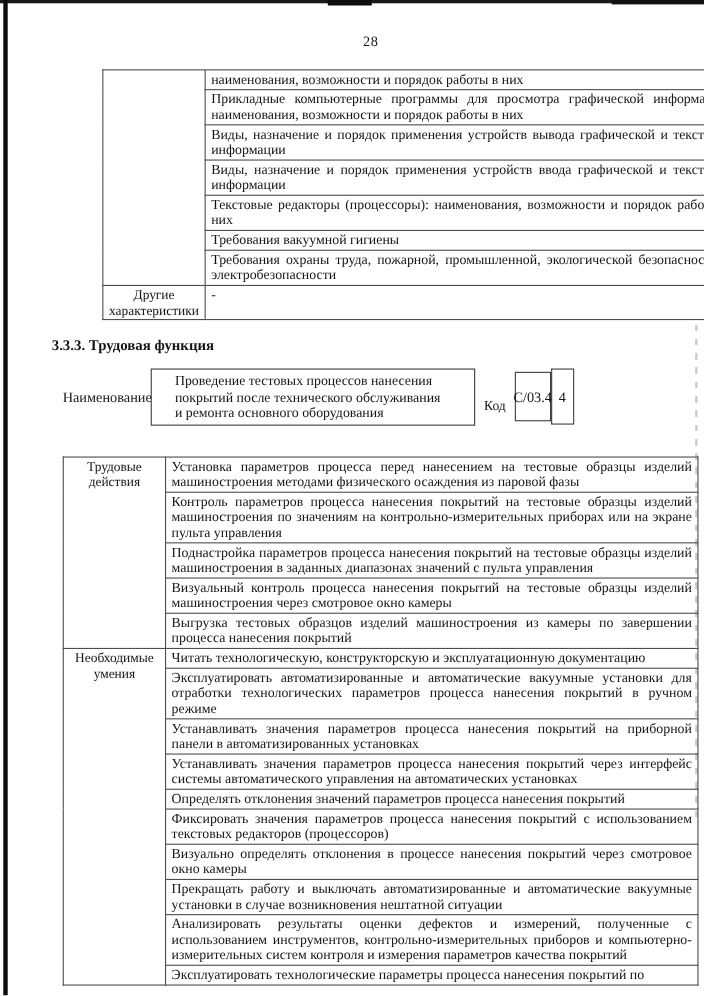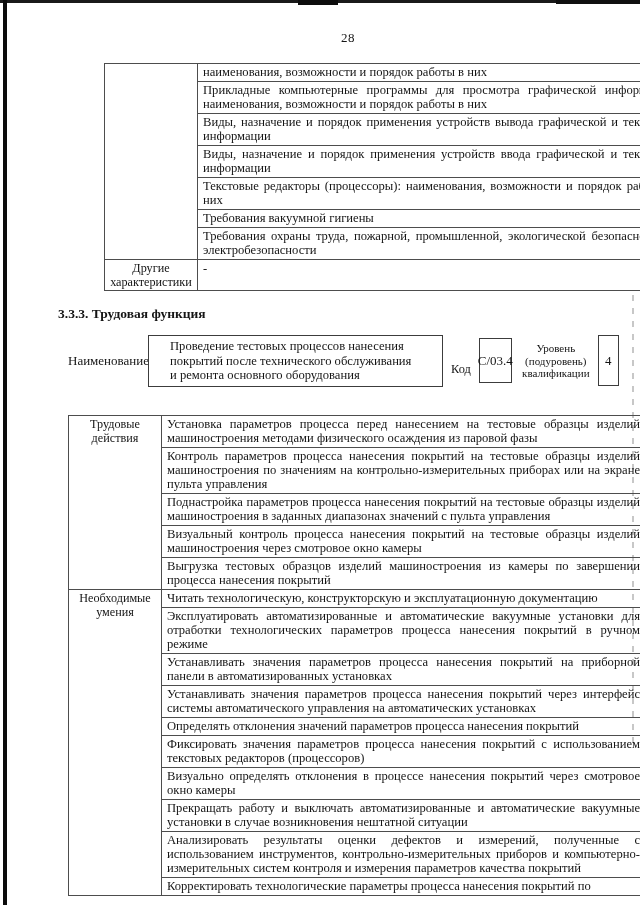--- a/index.html
+++ b/index.html
@@ -8,21 +8,21 @@
     font-family:"Liberation Serif","DejaVu Serif",serif;color:#151515;
     -webkit-font-smoothing:antialiased;
   }
   
   .scan-top{position:absolute;top:0;left:0;width:640px;height:3px;background:#191919;}
   .scan-top-blob{position:absolute;top:0;left:298px;width:40px;height:5px;background:#0d0d0d;}
   .scan-top-blob2{position:absolute;top:0;left:556px;width:84px;height:4px;background:#101010;}
   .scan-left{position:absolute;top:0;left:3px;width:4px;height:905px;background:#0b0b0b;}
   .scan-right{position:absolute;top:295px;right:6px;width:2px;height:450px;opacity:.55;
     background:repeating-linear-gradient(to bottom,#9a9a9a 0 6px,transparent 6px 13px);}
-  .content{position:absolute;left:58px;top:0;width:580px;}
+  .content{position:absolute;left:47px;top:0;width:580px;}
   .page-number{margin-top:30px;text-align:center;font-size:13px;letter-spacing:.5px;}
   table{border-collapse:collapse;table-layout:fixed;}
   .doc-table{width:559px;margin-left:10px;}
   .doc-table td{border:1px solid #4d4d4d;vertical-align:top;}
   td.lbl{width:86px;padding:1px 3px 1px 3px;font-size:12.2px;line-height:14px;text-align:center;}
   td.txt{width:473px;padding:1px 5px 2px 5px;font-size:12.6px;line-height:14px;
          text-align:justify;}
   .t1{margin-top:17px;margin-left:46px;}
   .t2{margin-top:28px;}
   .section-heading{margin:15px 0 0 0;font-size:13.5px;font-weight:bold;}
@@ -83,21 +83,20 @@
   </tbody>
     </table>
 
   <h3 class="section-heading">3.3.3. Трудовая функция</h3>
 
   <div class="func">
     <div class="func-label">Наименование</div>
     <div class="name-box">Проведение тестовых процессов нанесения покрытий после технического обслуживания и ремонта основного оборудования</div>
     <div class="code-label">Код</div>
     <div class="code-box">С/03.4</div>
-    <div class="level-label">Уровень (подуровень) квалификации</div>
     <div class="level-box">4</div>
   </div>
 
   <table class="doc-table t2">
     <tbody>
         <tr>
       <td class="lbl" rowspan="5">Трудовые действия</td>
       <td class="txt">Установка параметров процесса перед нанесением на тестовые образцы изделий машиностроения методами физического осаждения из паровой фазы</td>
     </tr>
     <tr>
@@ -134,18 +133,18 @@
     <tr>
       <td class="txt">Визуально определять отклонения в процессе нанесения покрытий через смотровое окно камеры</td>
     </tr>
     <tr>
       <td class="txt">Прекращать работу и выключать автоматизированные и автоматические вакуумные установки в случае возникновения нештатной ситуации</td>
     </tr>
     <tr>
       <td class="txt">Анализировать результаты оценки дефектов и измерений, полученные с использованием инструментов, контрольно-измерительных приборов и компьютерно-измерительных систем контроля и измерения параметров качества покрытий</td>
     </tr>
     <tr>
-      <td class="txt">Корректировать технологические параметры процесса нанесения покрытий по</td>
+      <td class="txt">Эксплуатировать технологические параметры процесса нанесения покрытий по</td>
     </tr>
   </tbody>
     </table>
 
 </div>
 
 </body></html>

